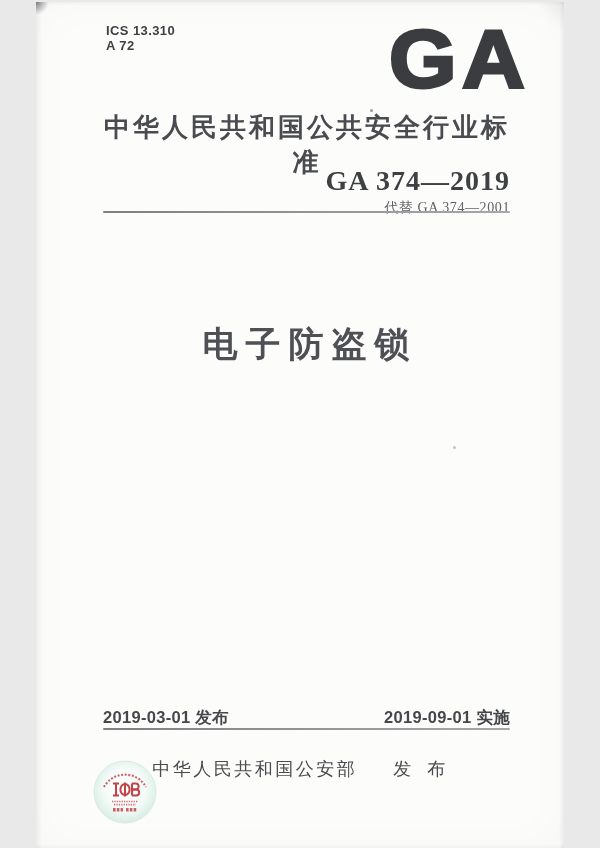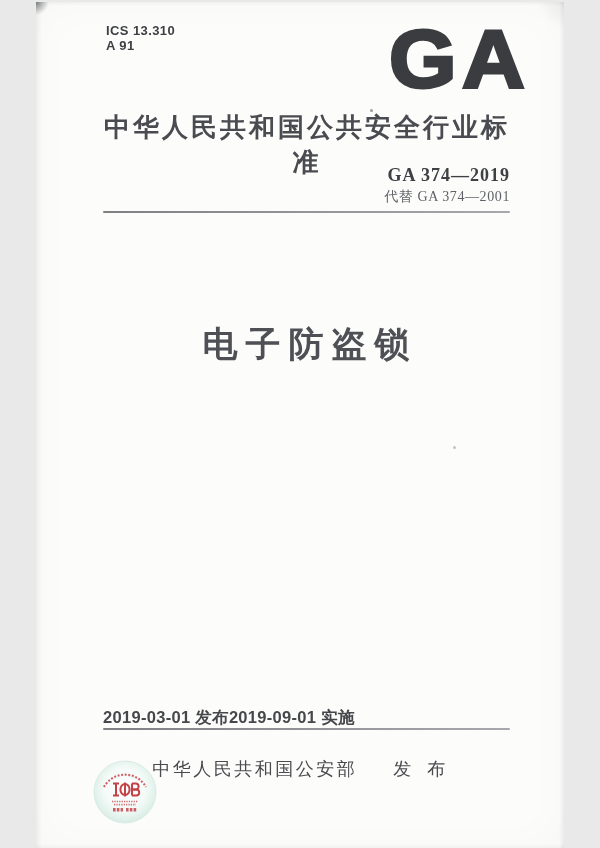--- a/index.html
+++ b/index.html
@@ -43,21 +43,21 @@
     font-size:26px;font-weight:600;letter-spacing:3px;
     color:#4a4b50;
   }
 
   .std-num-block{
     position:absolute;right:54px;top:163px;
     text-align:right;
     font-family:"Liberation Serif","DejaVu Serif",serif;
   }
   .std-num{
-    font-size:18px;font-weight:700;color:#3f4044;letter-spacing:1px;
+    font-size:28px;font-weight:700;color:#3f4044;letter-spacing:1px;
   }
   .std-replaces{
     margin-top:2px;
     font-size:14px;color:#606268;letter-spacing:.6px;
   }
 
   .rule{
     position:absolute;left:67px;right:54px;height:2px;
     background:linear-gradient(to right,#7e8084,#a6a8ac);
     border-radius:1px;
@@ -75,21 +75,21 @@
   .title-en{
     position:absolute;left:0;right:0;top:374px;
     text-align:center;
     font-family:"Liberation Serif","DejaVu Serif",serif;
     font-size:17px;font-weight:700;color:#45464a;
     word-spacing:5px;letter-spacing:.2px;
   }
 
   .dates-row{
     position:absolute;left:67px;right:54px;top:705px;
-    display:flex;
+    display:flex;justify-content:space-between;
     font-size:16.5px;font-weight:600;color:#46474b;
     letter-spacing:.3px;
   }
 
   .publisher-row{
     position:absolute;left:0;right:0;top:755px;
     display:flex;justify-content:center;gap:36px;
     font-size:18px;font-weight:500;color:#4a4b4f;
     letter-spacing:2.5px;
   }
@@ -103,21 +103,21 @@
   .speck-a{left:334px;top:107px;width:3px;height:3px;background:#9b9da1;}
   .speck-b{left:417px;top:444px;width:3px;height:3px;background:#c2c3c7;}
 </style>
 </head>
 <body>
 
 <div class="page">
 
   <div class="ics-block">
     <div>ICS 13.310</div>
-    <div>A 91</div>
+    <div>A 72</div>
   </div>
 
   <div class="ga-logo">GA</div>
 
   <div class="std-type">中华人民共和国公共安全行业标准</div>
 
   <div class="std-num-block">
     <div class="std-num">GA 374—2019</div>
     <div class="std-replaces">代替 GA 374—2001</div>
   </div>

